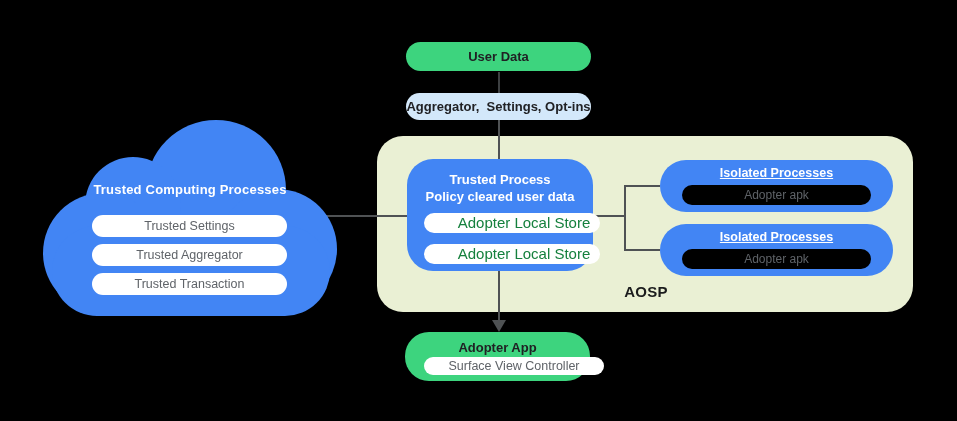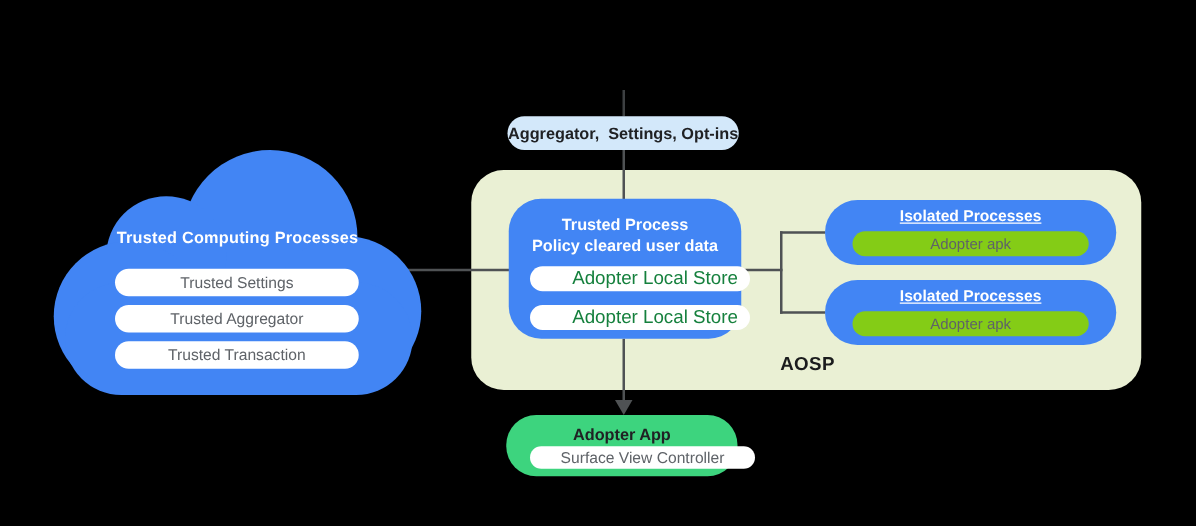--- a/index.html
+++ b/index.html
@@ -56,21 +56,21 @@
     color:#fff;font-size:13px;font-weight:bold;line-height:17px;}
   .store-pill{position:absolute;left:17px;width:152px;height:20px;border-radius:10px;background:#fff;
     color:#15803d;font-size:15px;line-height:20px;text-align:center;padding-left:24px;}
   .sp-0{top:54px;} .sp-1{top:85px;}
 
   
   .isolated{width:233px;height:52px;border-radius:26px;background:#4285F4;}
   .iso-0{left:660px;top:160px;} .iso-1{left:660px;top:224px;}
   .iso-title{position:absolute;left:0;top:5px;width:100%;text-align:center;
     color:#fff;font-size:12.5px;font-weight:bold;text-decoration:underline;line-height:17px;}
-  .iso-pill{position:absolute;left:22px;top:25px;width:189px;height:20px;border-radius:10px;background:#84cc16;
+  .iso-pill{position:absolute;left:22px;top:25px;width:189px;height:20px;border-radius:10px;background:#000000;
     color:#5F6368;font-size:12px;line-height:20px;text-align:center;}
 
   
   .adopter-app{left:405px;top:332px;width:185px;height:49px;border-radius:24px;background:#3DD47E;}
   .app-title{position:absolute;left:0;top:7px;width:100%;text-align:center;
     color:#202124;font-size:13px;font-weight:bold;line-height:17px;}
   .app-pill{position:absolute;left:19px;top:25px;width:180px;height:18px;border-radius:9px;background:#fff;
     color:#5F6368;font-size:12.5px;line-height:18px;text-align:center;}
 </style>
 </head>
@@ -95,20 +95,21 @@
     <div class="puff puff-left-top"></div>
     <div class="puff puff-left"></div>
     <div class="puff puff-right"></div>
     <div class="cloud-base"></div>
     <div class="cloud-title">Trusted Computing Processes</div>
     <div class="cloud-pill cp-0">Trusted Settings</div>
     <div class="cloud-pill cp-1">Trusted Aggregator</div>
     <div class="cloud-pill cp-2">Trusted Transaction</div>
   </div>
 
+  <div class="abs user-data">User Data</div>
   <div class="abs permissions">Aggregator,  Settings, Opt-ins</div>
 
   <div class="abs aosp-label">AOSP</div>
 
   <div class="abs managing">
     <div class="managing-title">
       <div>Trusted Process</div>
       <div>Policy cleared user data</div>
     </div>
     <div class="store-pill sp-0">Adopter Local Store</div>

